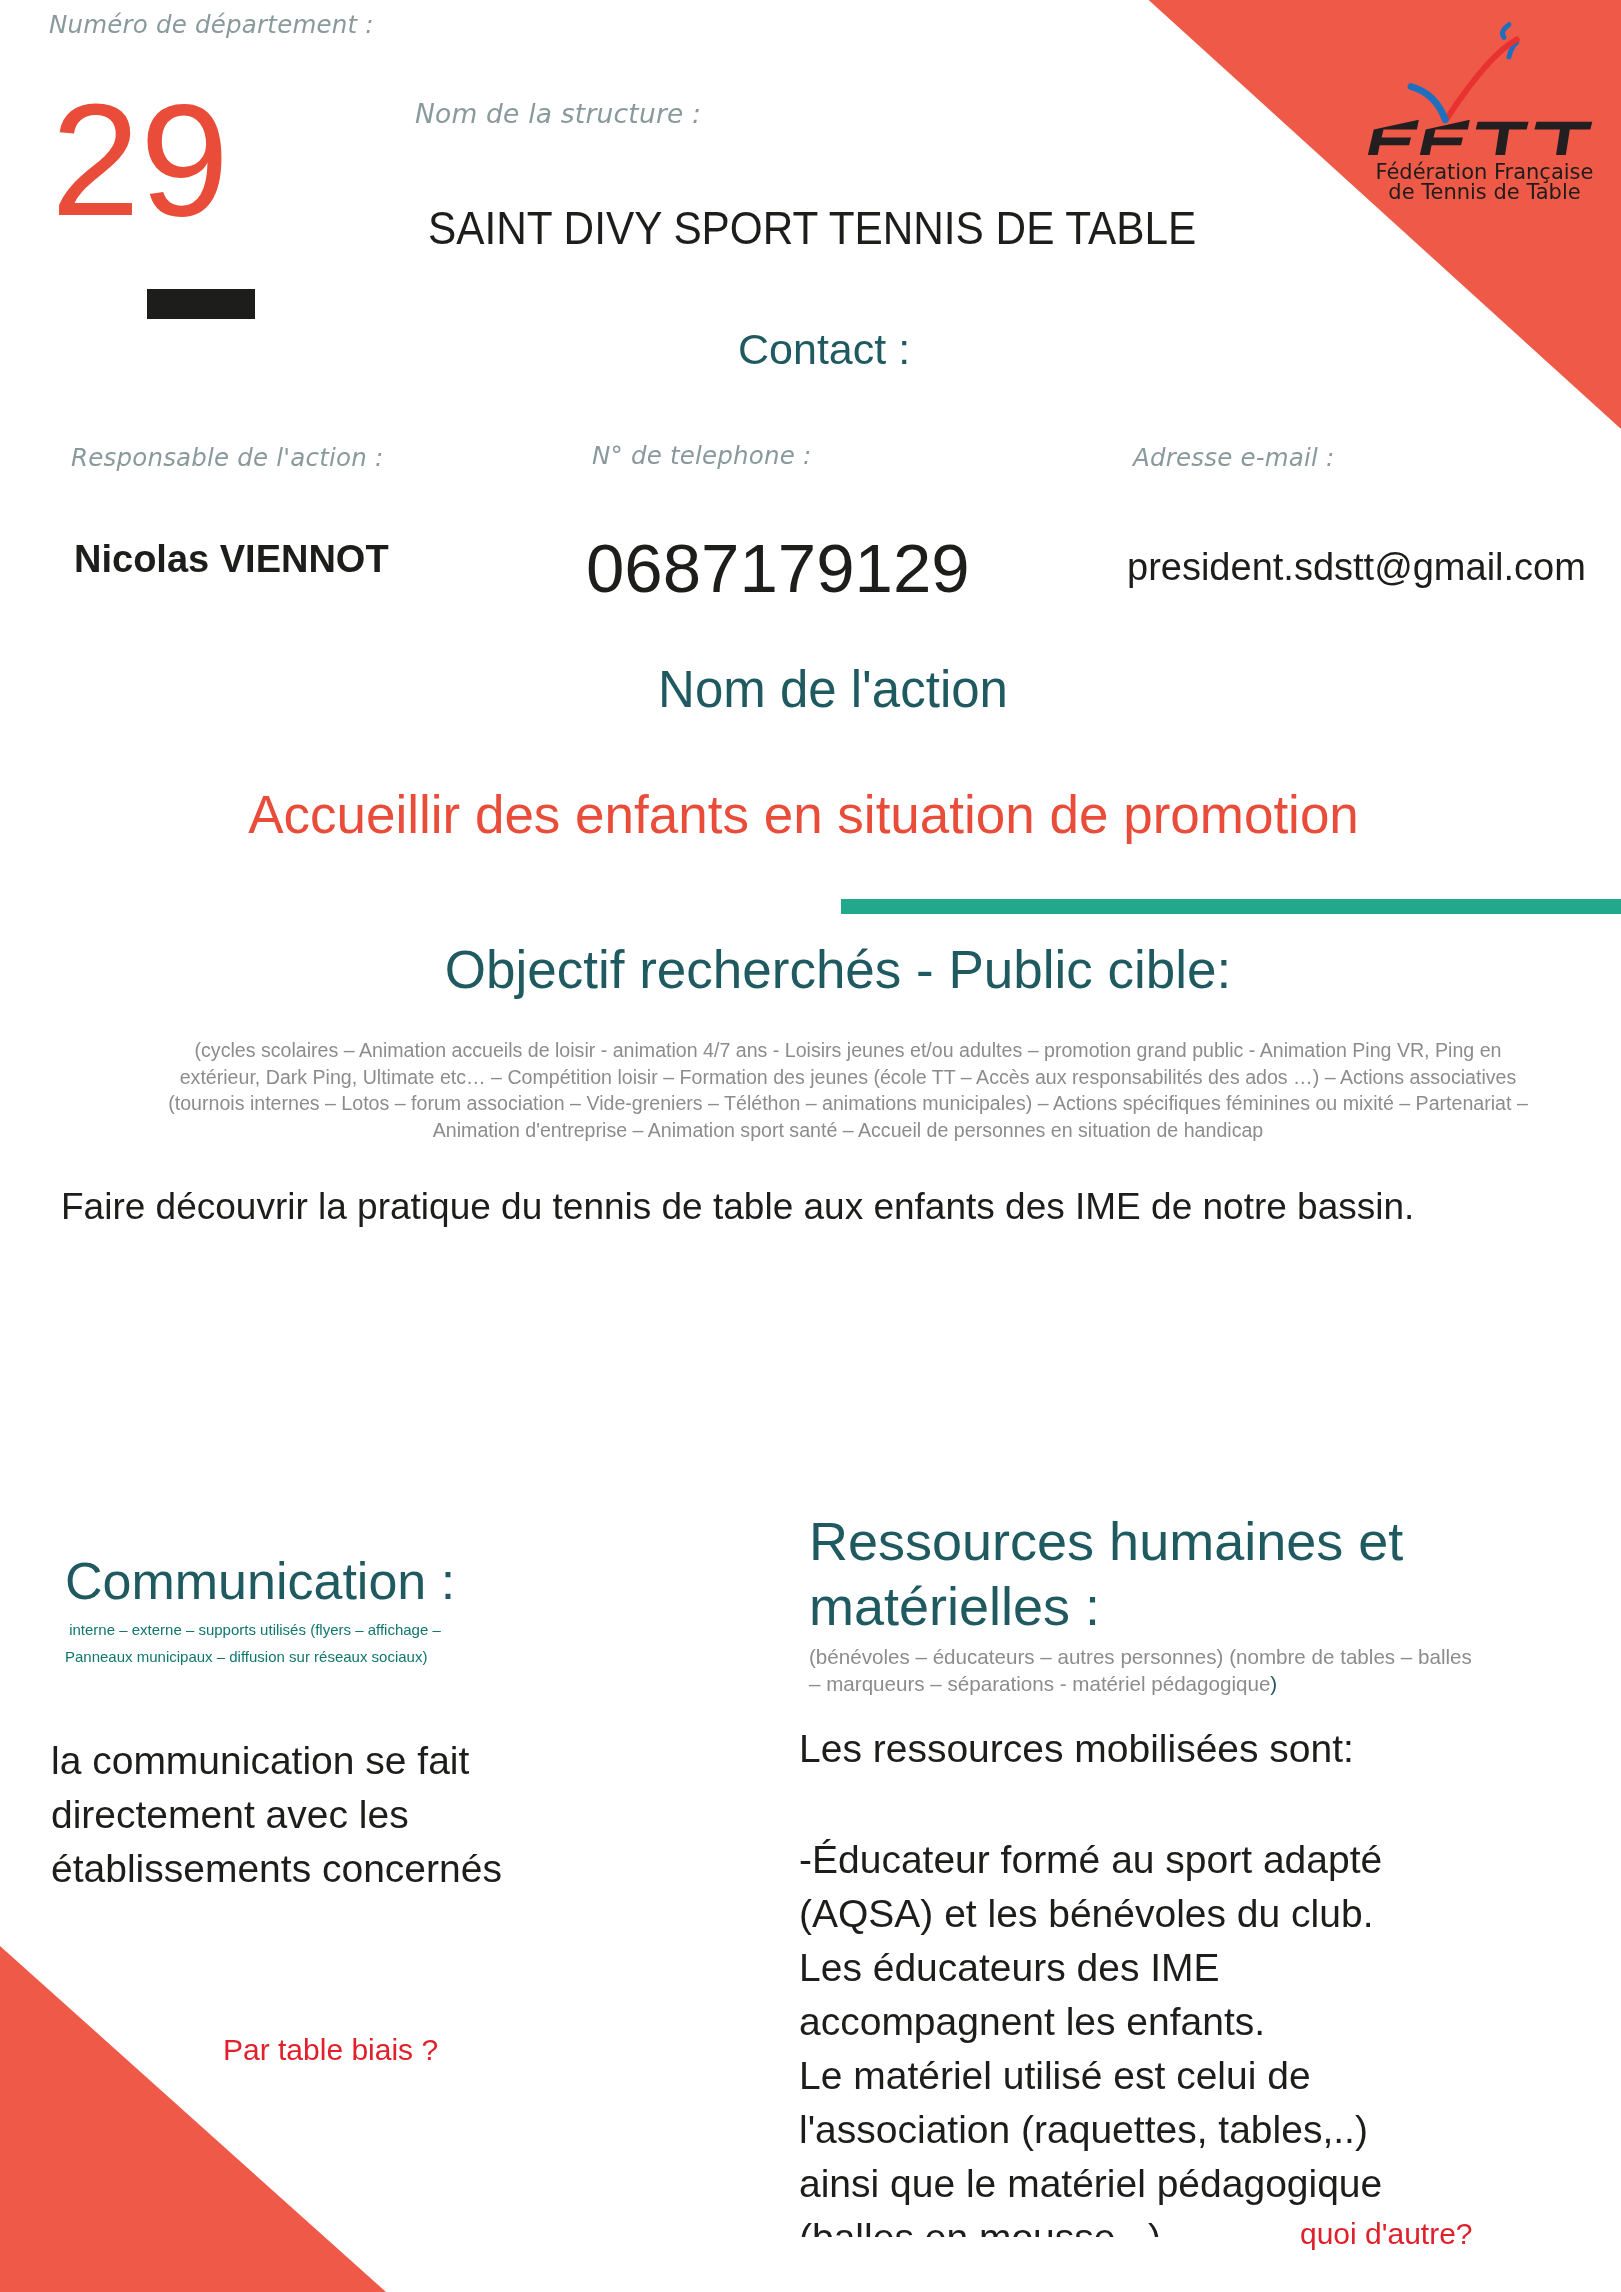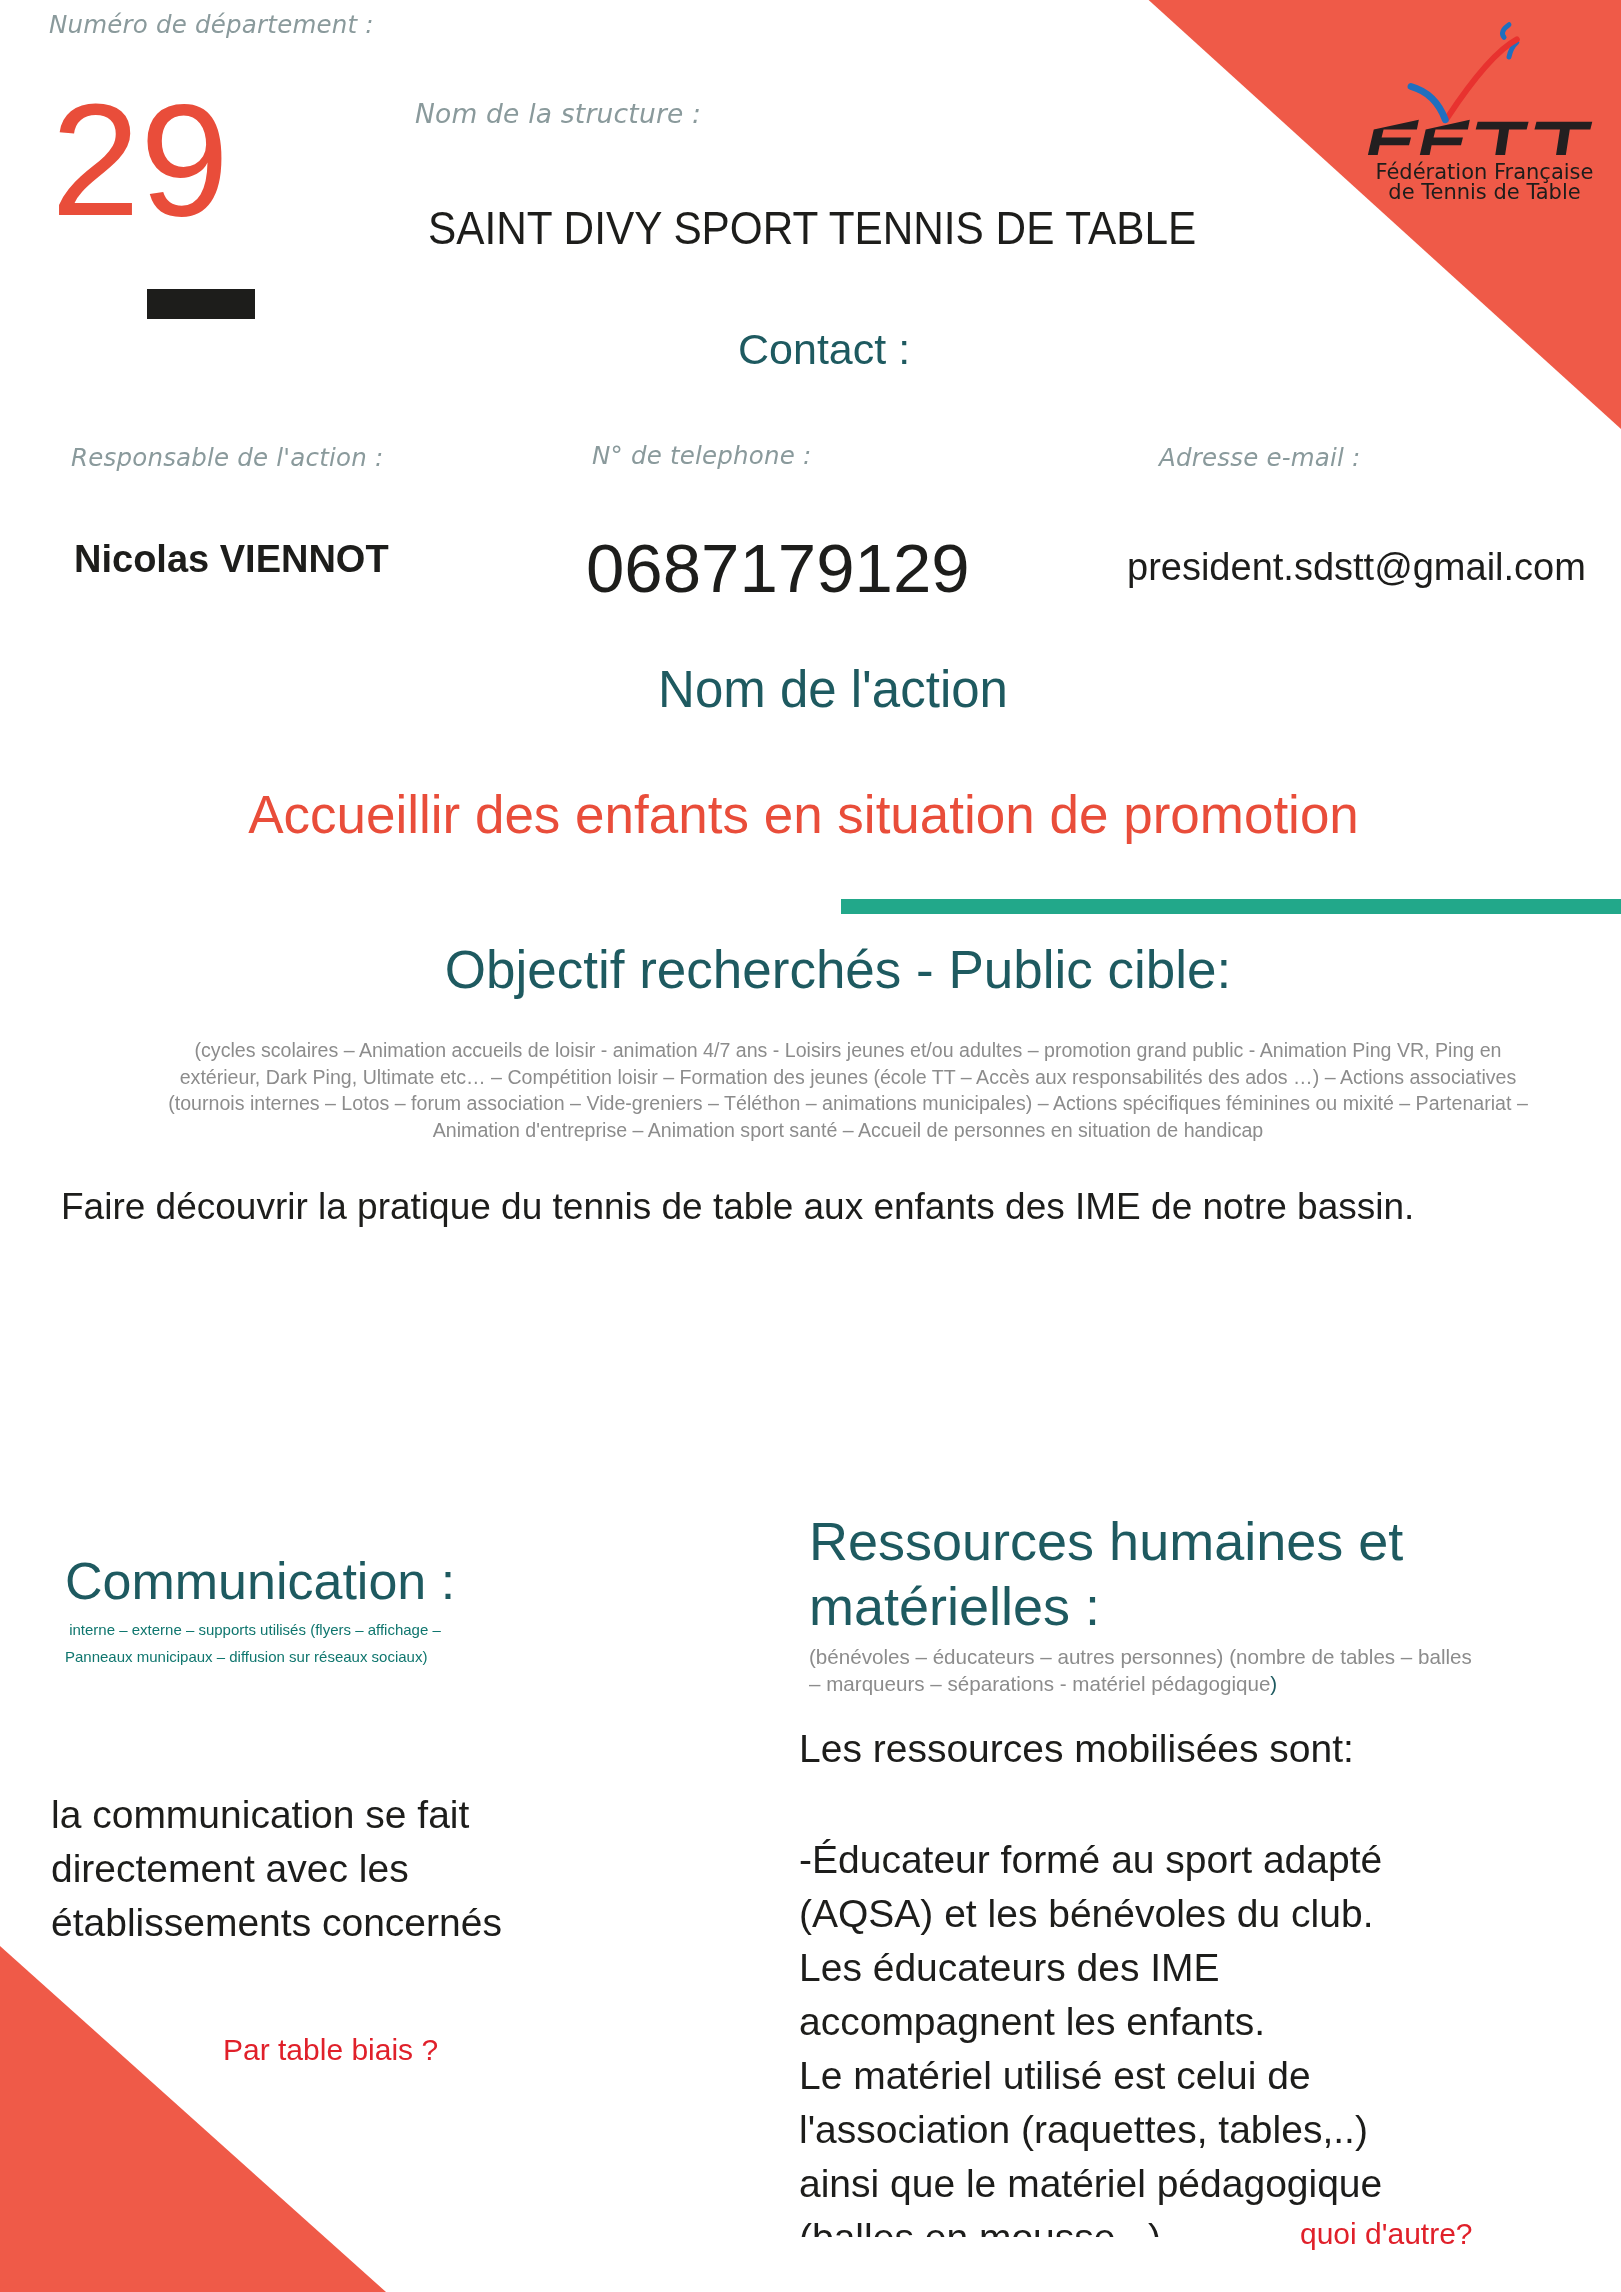--- a/index.html
+++ b/index.html
@@ -31,41 +31,41 @@
     #dept-number { left: 51px; top: 76px; font-size: 160px; line-height: 167px; color: #e94d3a; }
     #dept-bar { position: absolute; left: 147px; top: 289px; width: 108px; height: 30px; background: #1d1d1b; }
 
     #struct-label { left: 415px; top: 98px; font-size: 26.5px; }
     #struct-name { left: 428px; top: 201px; font-size: 46px; color: #1d1d1b; transform: scaleX(0.92); transform-origin: left top; }
 
     #contact-title { left: 738px; top: 325px; font-size: 43px; }
 
     #resp-label { left: 71px; top: 443px; }
     #tel-label { left: 592px; top: 441px; }
-    #mail-label { left: 1159px; top: 443px; text-align: center; }
+    #mail-label { left: 1133px; top: 443px; text-align: center; }
 
     #resp-value { left: 74px; top: 538px; font-size: 38px; font-weight: bold; }
     #tel-value { left: 586px; top: 529px; font-size: 69px; }
     #mail-value { left: 1127px; top: 546px; font-size: 38px; }
 
     #action-heading { left: 0; width: 1666px; text-align: center; top: 660px; font-size: 51px; }
     #action-title { left: 0; width: 1607px; text-align: center; top: 784px; font-size: 53px; }
 
     #green-bar { position: absolute; left: 841px; top: 899px; width: 780px; height: 14.7px; background: #22a88a; }
 
     #objectif-heading { left: 0; width: 1676px; text-align: center; top: 939px; font-size: 53px; }
     #objectif-hint {
       position: absolute; left: 162px; top: 1037px; width: 1372px;
       text-align: center; font-size: 19.6px; line-height: 26.5px; white-space: normal; color: #8c8c8c;
     }
     #objectif-body { left: 61px; top: 1186px; font-size: 37px; }
 
     #comm-heading { left: 65px; top: 1551px; font-size: 52px; }
     #comm-hint { position: absolute; left: 65px; top: 1617px; font-size: 15px; line-height: 26.5px; color: #0f766e; white-space: nowrap; }
-    #comm-body { position: absolute; left: 51px; top: 1788px; font-size: 39px; line-height: 54px; white-space: pre-line; }
+    #comm-body { position: absolute; left: 51px; top: 1734px; font-size: 39px; line-height: 54px; white-space: pre-line; }
 
     #biais { left: 223px; top: 2033px; font-size: 30px; color: #e0202a; }
 
     #rh-heading { position: absolute; left: 809px; top: 1509px; font-size: 54px; line-height: 65px; white-space: pre-line; }
     #rh-hint { position: absolute; left: 809px; top: 1644px; font-size: 20.6px; line-height: 26.5px; color: #8c8c8c; white-space: pre-line; }
     #rh-hint .close-paren { color: #1e5a60; }
     #rh-intro { left: 799px; top: 1727px; font-size: 39px; }
     #rh-body {
       position: absolute; left: 799px; top: 1833px; width: 706px; height: 404px; overflow: hidden;
       font-size: 39px; line-height: 54px; white-space: pre-line; color: #1d1d1b;

